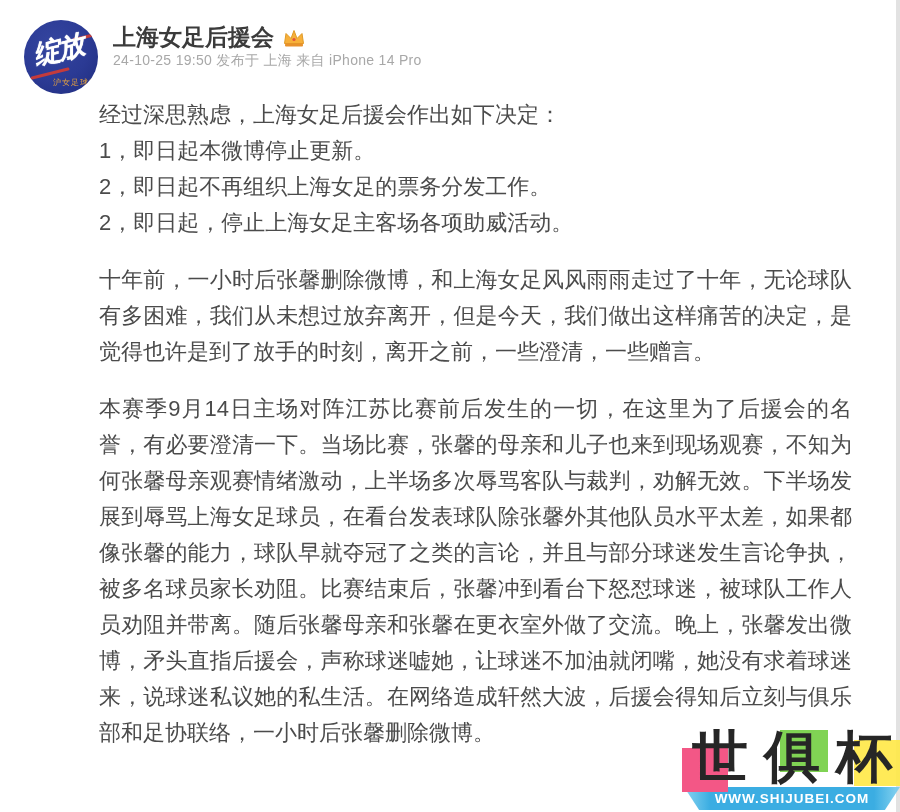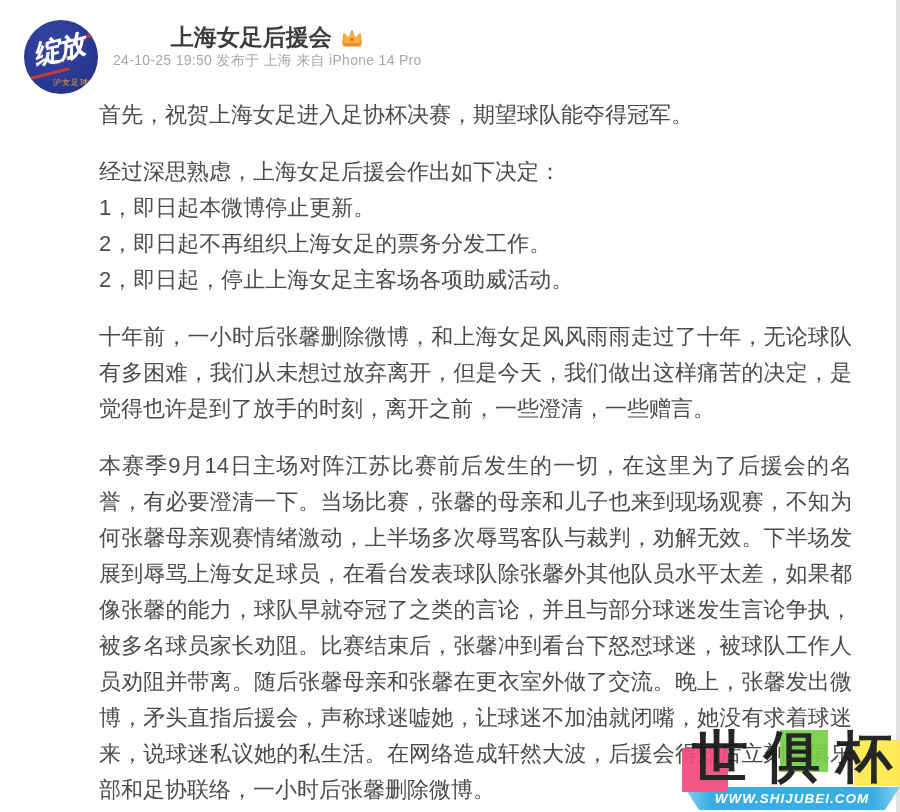--- a/index.html
+++ b/index.html
@@ -39,21 +39,21 @@
     position:absolute; top:16px; left:48px;
     width:22px; height:3px; background:#c43b3c;
     transform:rotate(-14deg); border-radius:2px;
   }
   .avatar-sub {
     position:absolute; bottom:6px; left:0; width:100%;
     text-align:right; font-size:8px; color:#e8a33d;
     letter-spacing:1px; white-space:nowrap;
   }
   .author-block { margin-left:15px; padding-top:4px; }
-  .author-line { display:flex; align-items:center; gap:8px;justify-content:center; }
+  .author-line { display:flex; align-items:center; gap:8px; }
   .author-name {
     font-size:23px; font-weight:bold; color:#3b3b3b;
     cursor:pointer; line-height:1.2;
   }
   .crown { display:inline-flex; align-items:center; }
   .meta {
     font-size:14px; color:#a8a8a8; letter-spacing:0.3px;
   }
   
   .post-body {
@@ -78,21 +78,21 @@
   }
   .wm-char b { position:relative; z-index:2; font-weight:900; }
   .sq { position:absolute; z-index:1; }
   .sq-pink   { background:#f2497c; width:46px; height:44px; left:-4px;  top:22px; }
   .sq-green  { background:#76d046; width:48px; height:42px; left:22px;  top:4px; }
   .sq-yellow { background:#ffe94a; width:48px; height:46px; left:24px;  top:14px; }
   .wm-banner {
     position:absolute; left:0; top:61px; width:216px; height:23px;
     background:linear-gradient(90deg, #7fd0f0 0%, #2ba7e0 12%, #2ba7e0 88%, #7fd0f0 100%);
     clip-path:polygon(0% 0%, 100% 0%, 93% 100%, 7% 100%);
-    color:#ffffff; font-weight:bold; font-style:italic;
+    color:#ffffff; font-weight:bold; 
     font-size:13.5px; letter-spacing:1px;
     text-align:center; line-height:23px;
   }
 </style>
 </head>
 <body>
 
 <div class="right-edge"></div>
 
 <div class="post-header">
@@ -111,21 +111,20 @@
           <rect x="3" y="15.5" width="18" height="3" rx="1" fill="#e8912c"></rect>
           <circle cx="12" cy="11.5" r="1.6" fill="#e2543a"></circle>
         </svg>
       </span>
     </div>
     <div class="meta">24-10-25 19:50 发布于 上海 来自 iPhone 14 Pro</div>
   </div>
 </div>
 
 <div class="post-body">
-    <p class="para">首先，祝贺上海女足进入足协杯决赛，期望球队能夺得冠军。</p>
     <p class="para">经过深思熟虑，上海女足后援会作出如下决定：
 1，即日起本微博停止更新。
 2，即日起不再组织上海女足的票务分发工作。
 2，即日起，停止上海女足主客场各项助威活动。</p>
     <p class="para">十年前，一小时后张馨删除微博，和上海女足风风雨雨走过了十年，无论球队有多困难，我们从未想过放弃离开，但是今天，我们做出这样痛苦的决定，是觉得也许是到了放手的时刻，离开之前，一些澄清，一些赠言。</p>
     <p class="para">本赛季9月14日主场对阵江苏比赛前后发生的一切，在这里为了后援会的名誉，有必要澄清一下。当场比赛，张馨的母亲和儿子也来到现场观赛，不知为何张馨母亲观赛情绪激动，上半场多次辱骂客队与裁判，劝解无效。下半场发展到辱骂上海女足球员，在看台发表球队除张馨外其他队员水平太差，如果都像张馨的能力，球队早就夺冠了之类的言论，并且与部分球迷发生言论争执，被多名球员家长劝阻。比赛结束后，张馨冲到看台下怒怼球迷，被球队工作人员劝阻并带离。随后张馨母亲和张馨在更衣室外做了交流。晚上，张馨发出微博，矛头直指后援会，声称球迷嘘她，让球迷不加油就闭嘴，她没有求着球迷来，说球迷私议她的私生活。在网络造成轩然大波，后援会得知后立刻与俱乐部和足协联络，一小时后张馨删除微博。</p>
   </div>
 
 <div class="watermark">
   <div class="wm-chars">

